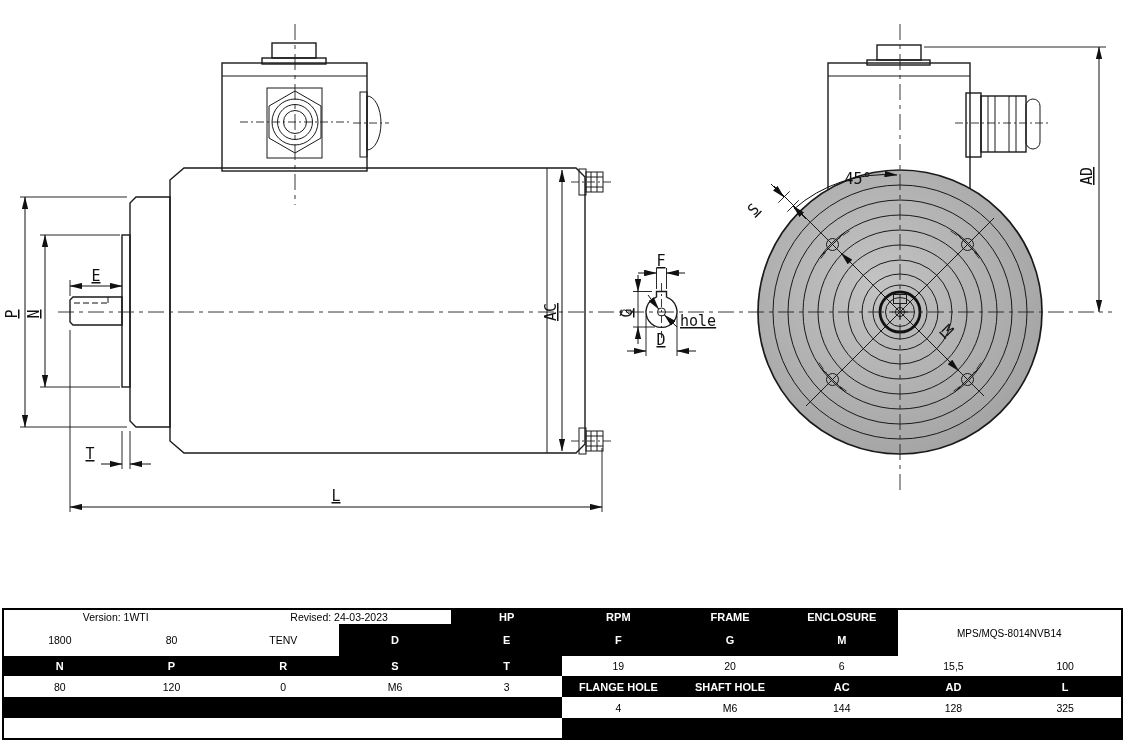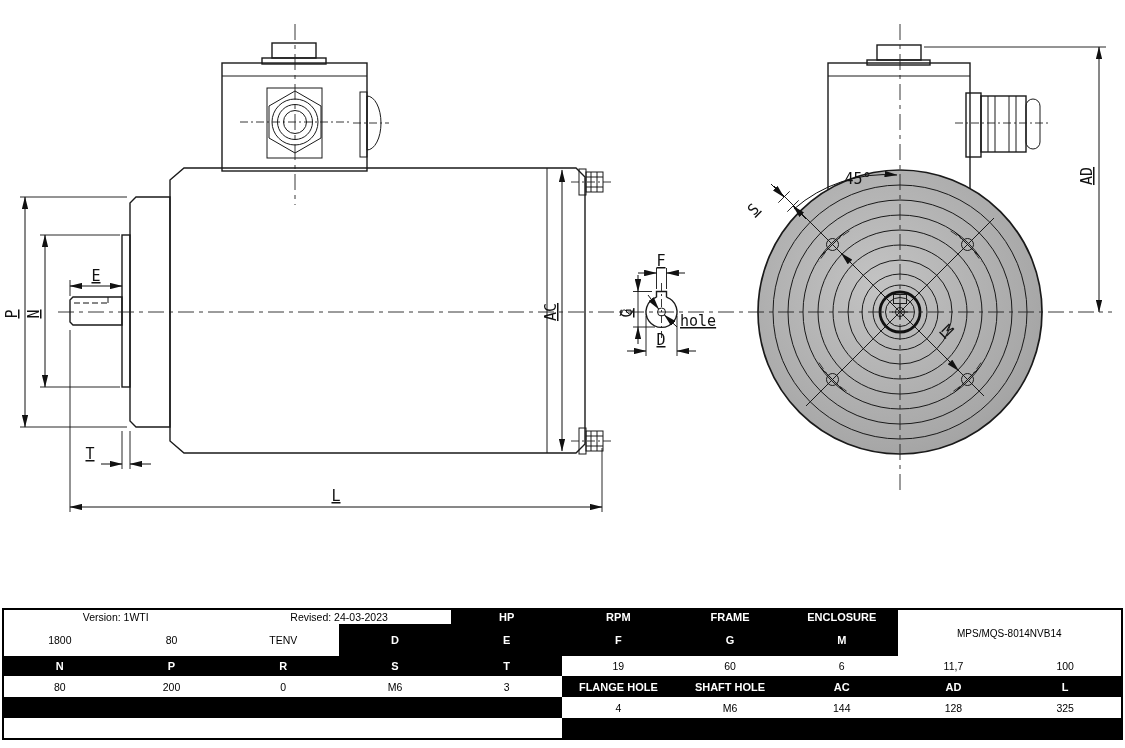--- a/index.html
+++ b/index.html
@@ -273,26 +273,26 @@
   <div class="c hdr">F</div>
   <div class="c hdr">G</div>
   <div class="c hdr">M</div>
   <div class="c hdr">N</div>
   <div class="c hdr">P</div>
   <div class="c hdr">R</div>
   <div class="c hdr">S</div>
   <div class="c hdr">T</div>
 
   <div class="c">19</div>
-  <div class="c">60</div>
+  <div class="c">20</div>
   <div class="c">6</div>
-  <div class="c">11,7</div>
+  <div class="c">15,5</div>
   <div class="c">100</div>
   <div class="c">80</div>
-  <div class="c">200</div>
+  <div class="c">120</div>
   <div class="c">0</div>
   <div class="c">M6</div>
   <div class="c">3</div>
 
   <div class="c hdr">FLANGE HOLE</div>
   <div class="c hdr">SHAFT HOLE</div>
   <div class="c hdr">AC</div>
   <div class="c hdr">AD</div>
   <div class="c hdr">L</div>
   <div class="c hdr"></div>

